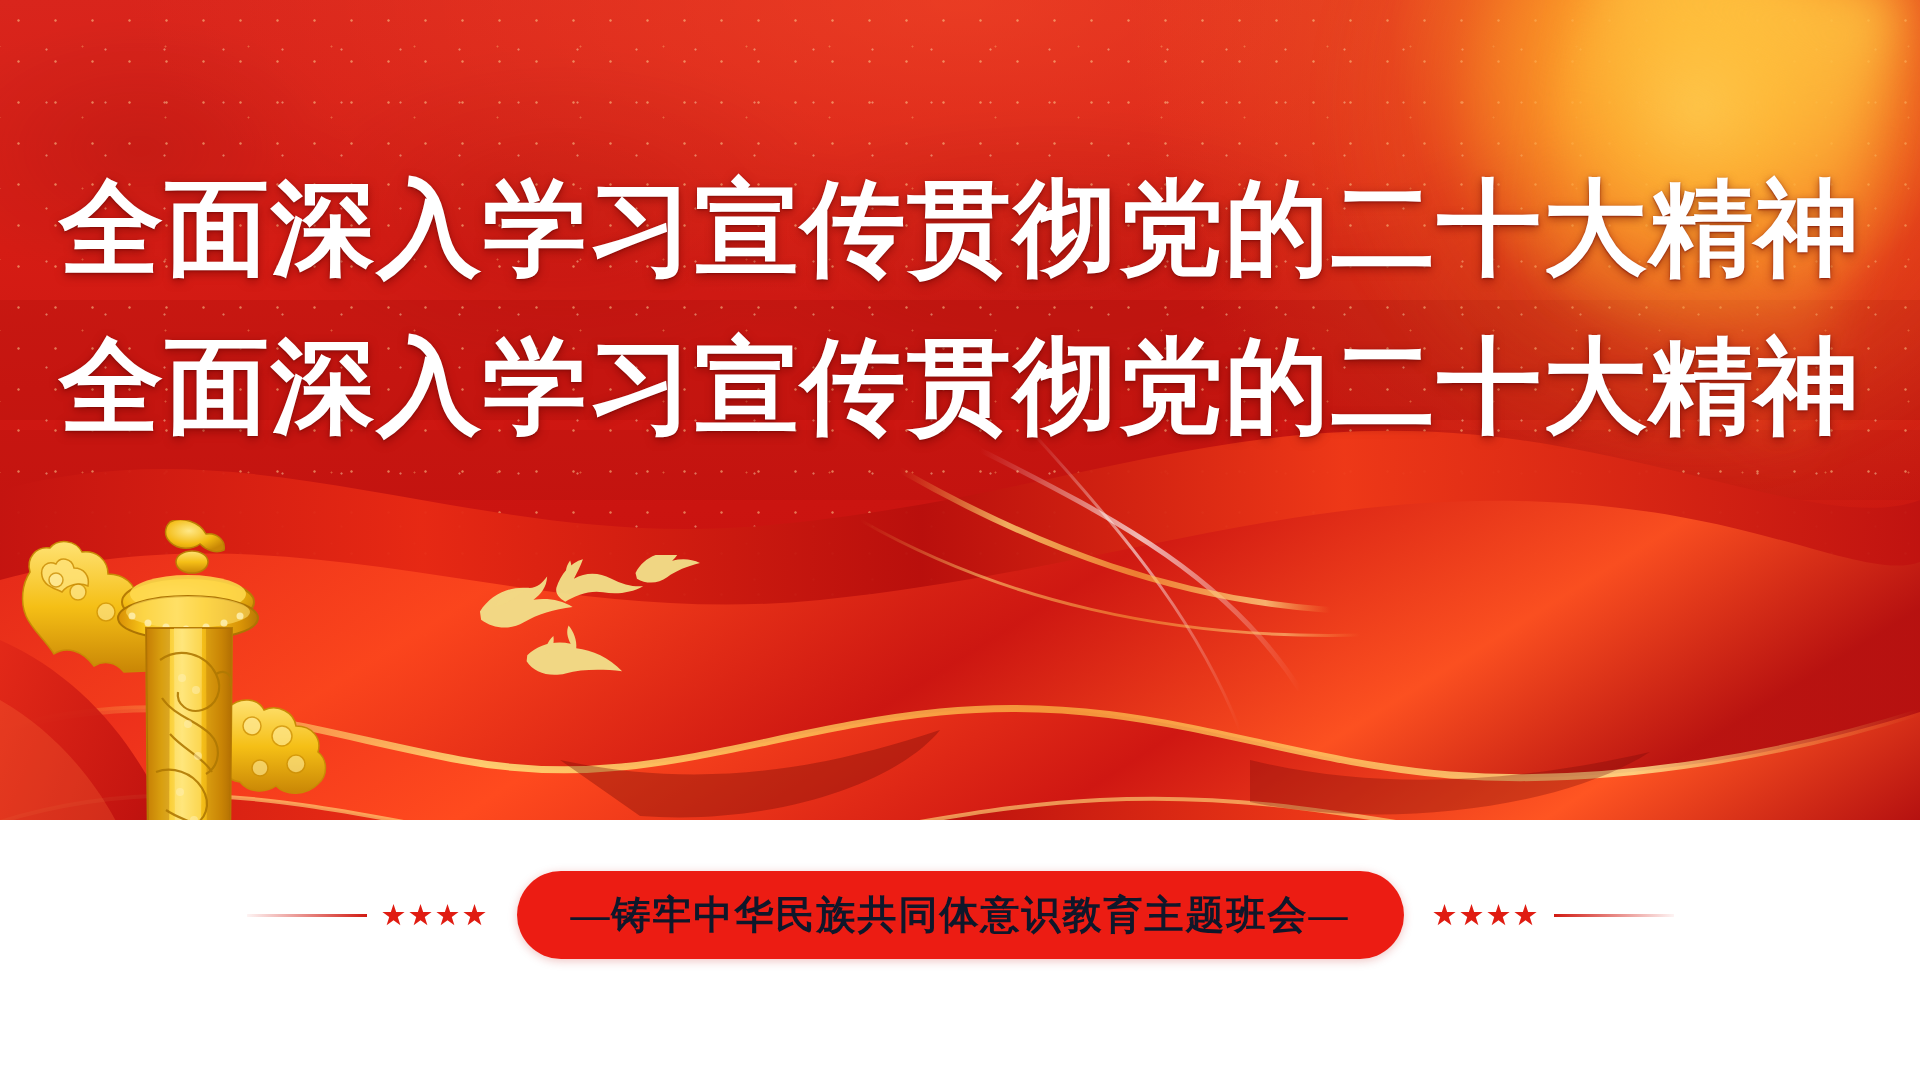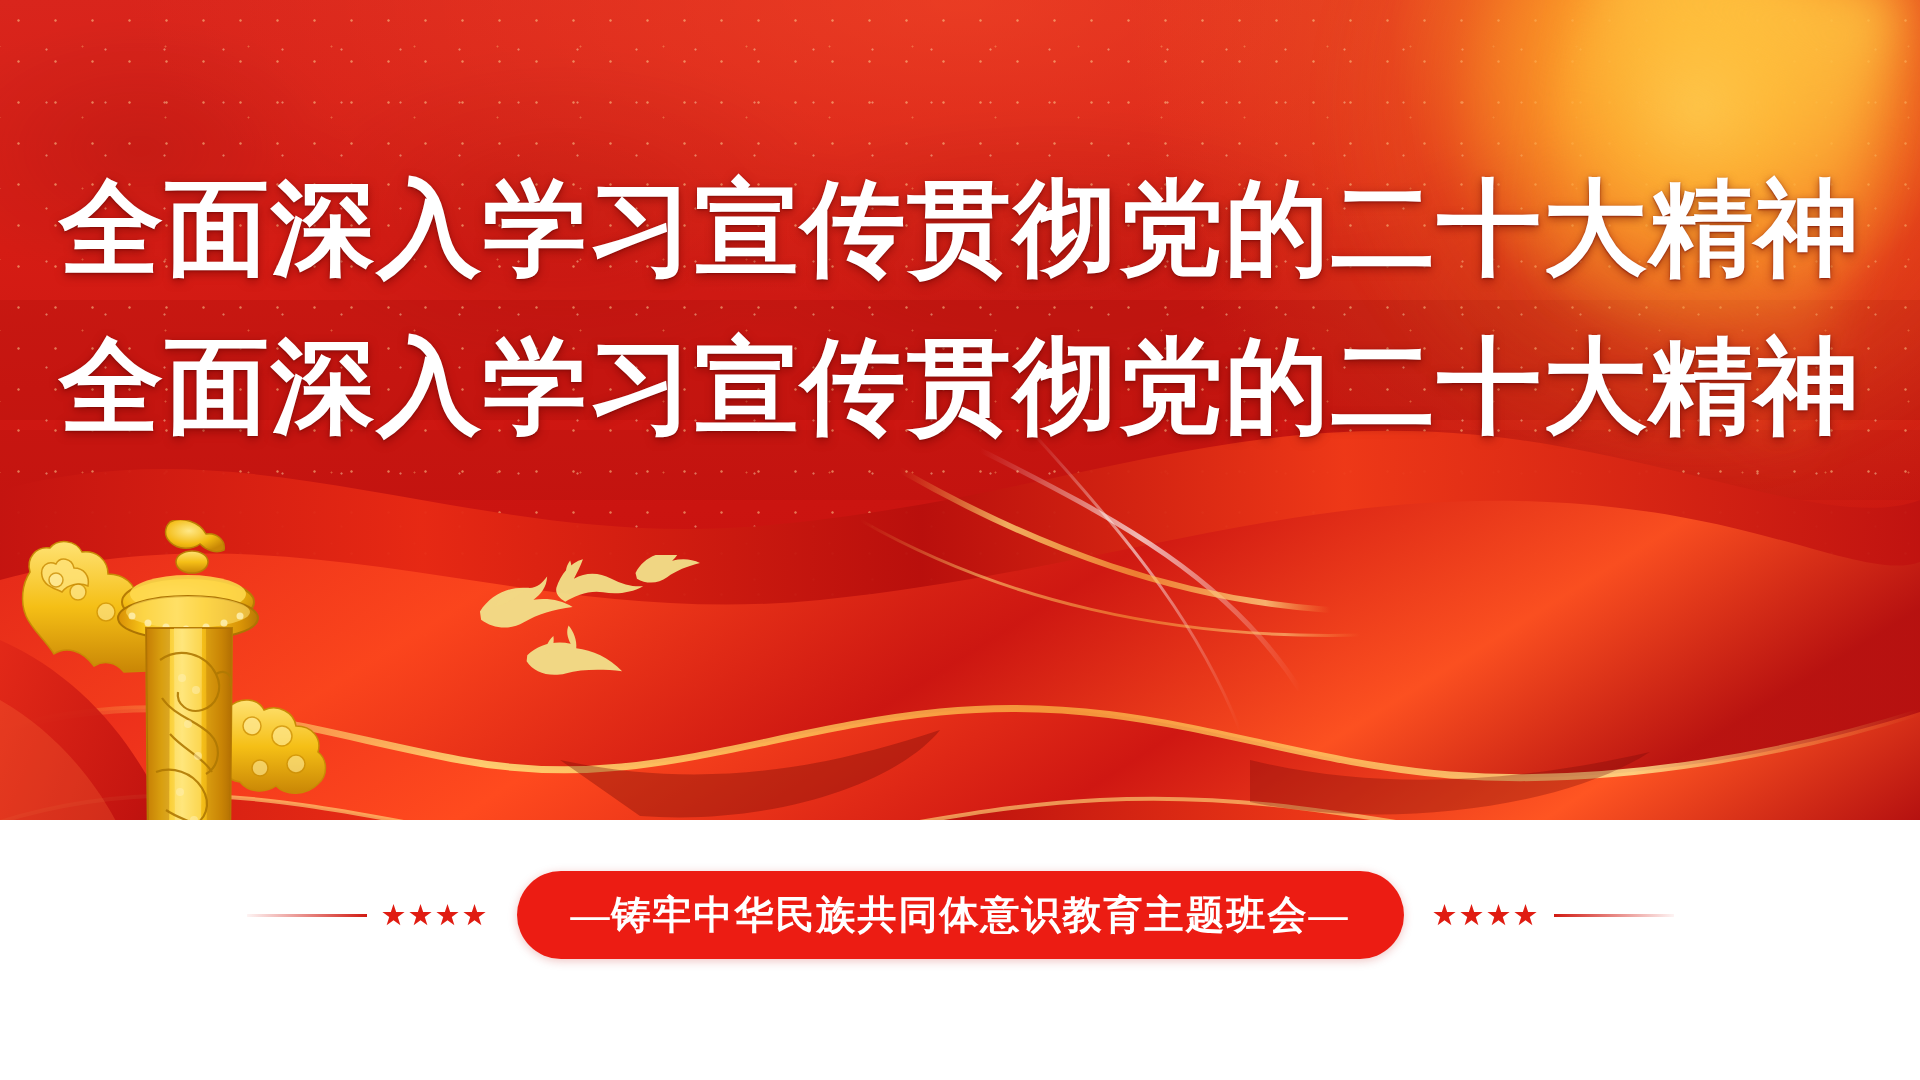--- a/index.html
+++ b/index.html
@@ -118,21 +118,21 @@
   }
   .rule.right { background:linear-gradient(90deg, #d11a12, rgba(226,30,22,0.05)); }
   .stars {
     display:flex; align-items:center; gap:5px;
     color:#e01c12; font-size:29px; line-height:1;
     padding:0 14px;
     letter-spacing:1px;
   }
   .pill {
     background:#ec1c13;
-    color:#ffffff;
+    color:#0f172a;
     border-radius:60px;
     padding:17px 54px;
     font-family:"Liberation Serif", serif;
     font-weight:bold;
     font-size:39px;
     letter-spacing:2px;
     white-space:nowrap;
     margin:0 14px;
     box-shadow:0 2px 10px rgba(190,20,14,0.25);
   }

